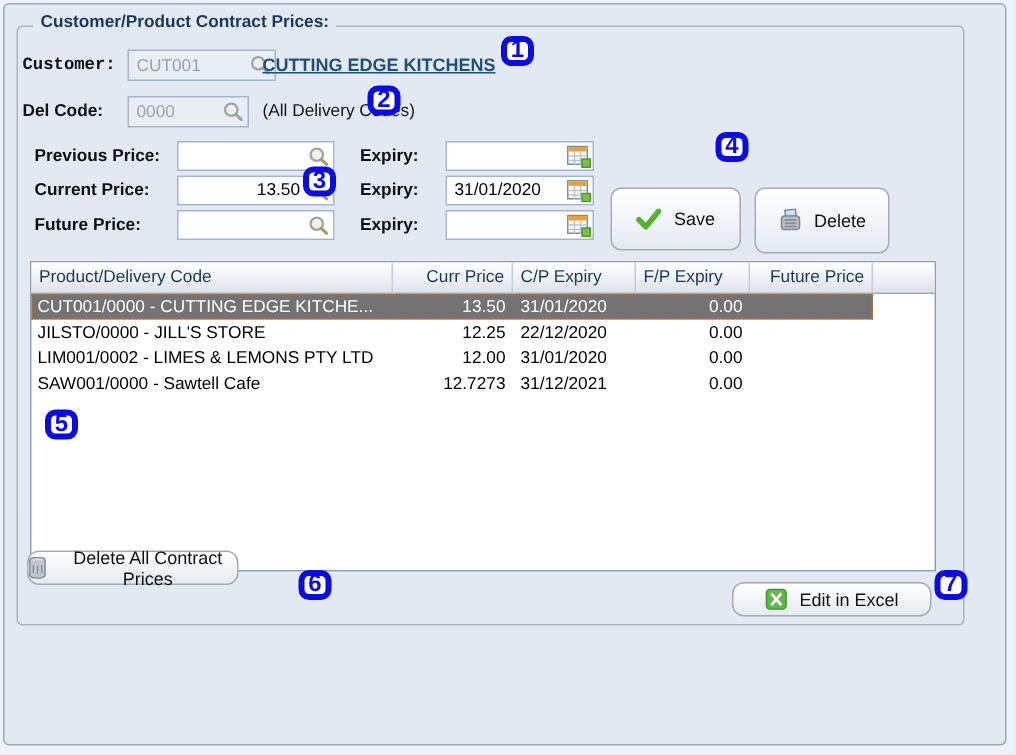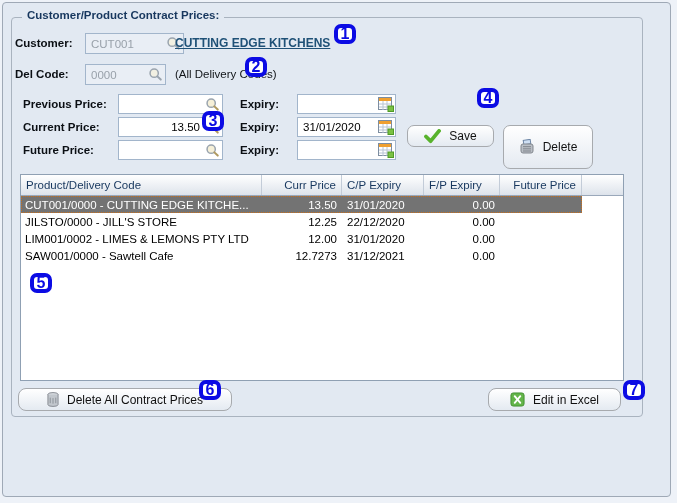--- a/index.html
+++ b/index.html
@@ -58,21 +58,21 @@
 </head>
 <body>
 
 <div class="screen">
   <div class="window">
 
     <div class="groupbox">
       <span class="legend">Customer/Product Contract Prices:</span>
     </div>
 
-    <span class="lbl" style="left:12px; top:34px;">Customer:</span>
+    <span class="lbl" style="left:12px; top:34px;font-family:Liberation Mono, monospace;">Customer:</span>
     <div class="field ro" style="left:82px; top:30px; width:99px; height:21px;">
       <input type="text" value="CUT001" style="">
       <span class="icon-btn">
         <svg width="15" height="15" viewBox="0 0 16 16">
             <circle cx="6.6" cy="6.6" r="4.4" fill="#f2f0e2" stroke="#9aa4ae" stroke-width="1.6"></circle>
             <line x1="10" y1="10" x2="13.6" y2="13.4" stroke="#9aa4ae" stroke-width="2.2" stroke-linecap="round"></line>
           </svg>
       </span>
     </div>
     <a class="link" style="left:172px; top:33px;">CUTTING EDGE KITCHENS</a>
@@ -160,21 +160,21 @@
             <rect x="1" y="1" width="12" height="3" fill="#f0a030"></rect>
             <line x1="1" y1="7" x2="13" y2="7" stroke="#b8c4d4"></line>
             <line x1="1" y1="10" x2="13" y2="10" stroke="#b8c4d4"></line>
             <line x1="5" y1="4" x2="5" y2="13" stroke="#b8c4d4"></line>
             <line x1="9" y1="4" x2="9" y2="13" stroke="#b8c4d4"></line>
             <rect x="10" y="9" width="5.5" height="5.5" fill="#7ac143" stroke="#4e9a27"></rect>
           </svg>
       </span>
     </div>
 
-    <button class="btn" style="left:404px; top:122px; width:87px; height:22px;">
+    <button class="btn" style="left:404px; top:122px; width:87px; height:42px;">
       <span class="bicon">
         <svg width="17" height="15" viewBox="0 0 18 16">
             <path d="M2 8 L7 13 L16 2" fill="none" stroke="#58b32c" stroke-width="4" stroke-linecap="round" stroke-linejoin="round"></path>
           </svg>
       </span>
       <span>Save</span>
     </button>
     <button class="btn" style="left:500px; top:122px; width:90px; height:44px;">
       <span class="bicon">
         <svg width="16" height="16" viewBox="0 0 16 16">
@@ -220,21 +220,21 @@
       </div>
       <div class="grow">
         <div class="cc">SAW001/0000 - Sawtell Cafe</div>
         <div class="cn">12.7273</div>
         <div class="cd">31/12/2021</div>
         <div class="cn">0.00</div>
         <div class="cd"></div>
       </div>
     </div>
 
-    <button class="btn" style="left:15px; top:385px; width:214px; height:23px; border-radius:8px;">
+    <button class="btn" style="left:15px; top:364px; width:141px; height:23px; border-radius:8px;">
       <span class="bicon">
         <svg width="12" height="15" viewBox="0 0 13 16">
             <ellipse cx="6.5" cy="2.5" rx="5.5" ry="2" fill="#d6dadf" stroke="#82878e"></ellipse>
             <path d="M1 2.5 V13.5 A5.5 2 0 0 0 12 13.5 V2.5" fill="#c2c7cd" stroke="#82878e"></path>
             <line x1="3.5" y1="6" x2="3.5" y2="12" stroke="#8a8f96"></line>
             <line x1="6.5" y1="6.5" x2="6.5" y2="12.5" stroke="#8a8f96"></line>
             <line x1="9.5" y1="6" x2="9.5" y2="12" stroke="#8a8f96"></line>
           </svg>
       </span>
       <span>Delete All Contract Prices</span>

